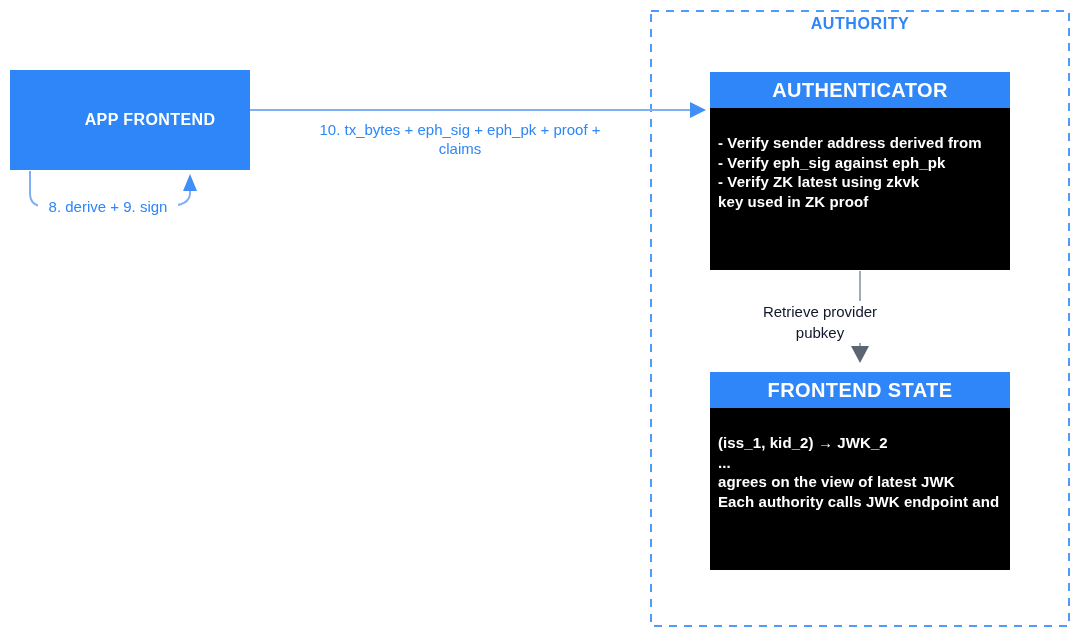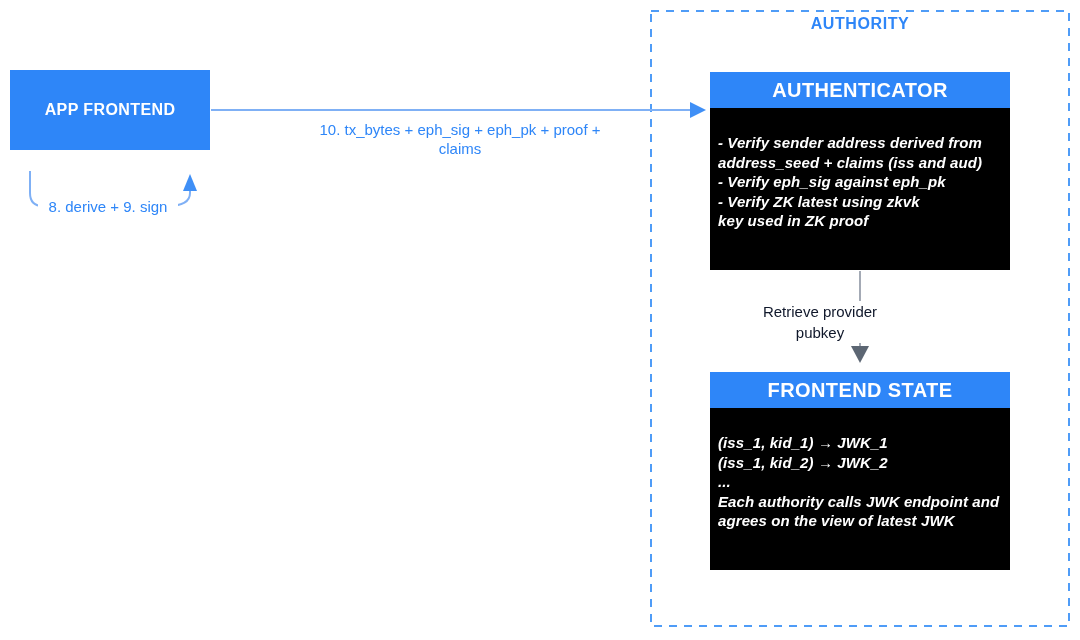--- a/index.html
+++ b/index.html
@@ -18,21 +18,21 @@
     background: #2e86f8;
     color: #ffffff;
     display: flex;
     align-items: center;
     justify-content: center;
     font-weight: 600;
     font-size: 16px;
     letter-spacing: 0.4px;
     z-index: 2;
   }
-  .app-frontend { left: 10px; top: 70px; width: 200px; height: 80px; }
+  .app-frontend { left: 10px; top: 70px; width: 200px; height: 100px; padding-left: 40px; }
 
   .group-label {
     left: 650px; top: 15px; width: 420px;
     text-align: center;
     color: #2e86f8;
     font-size: 16px;
     font-weight: 700;
     letter-spacing: 0.6px;
     z-index: 2;
   }
@@ -55,21 +55,21 @@
     box-sizing: border-box;
     padding: 25px 8px 0 8px;
     font-size: 15px;
     font-weight: 600;
     line-height: 19.5px;
     letter-spacing: 0.1px;
     z-index: 2;
   }
   .auth-body  { top: 108px; }
   .state-body { top: 408px; }
-  .panel-line { white-space: nowrap; font-style: italic; }
+  .panel-line { white-space: nowrap; }
 
   .edge-label {
     color: #2e86f8;
     font-size: 15px;
     text-align: center;
     background: #ffffff;
     line-height: 19px;
     z-index: 3;
   }
   .tx-label   { left: 298px; top: 92px;  width: 324px; margin-top: 28px; }
@@ -106,35 +106,33 @@
     <div>claims</div>
   </div>
 
   <div class="abs edge-label loop-label">8. derive + 9. sign</div>
 
   <div class="abs panel-header auth-header">
     <span>AUTHENTICATOR</span>
   </div>
   <div class="abs panel-body auth-body">
     <div class="panel-line">- Verify sender address derived from</div>
-    <div class="panel-line">address_seed + claims (iss and aud)</div>
     <div class="panel-line">- Verify eph_sig against eph_pk</div>
     <div class="panel-line">- Verify ZK latest using zkvk</div>
     <div class="panel-line">key used in ZK proof</div>
   </div>
 
   <div class="abs edge-label retrieve-label">
     <div>Retrieve provider</div>
     <div>pubkey</div>
   </div>
 
   <div class="abs panel-header state-header">
     <span>FRONTEND STATE</span>
   </div>
   <div class="abs panel-body state-body">
-    <div class="panel-line">(iss_1, kid_1) → JWK_1</div>
     <div class="panel-line">(iss_1, kid_2) → JWK_2</div>
     <div class="panel-line">...</div>
+    <div class="panel-line">agrees on the view of latest JWK</div>
     <div class="panel-line">Each authority calls JWK endpoint and</div>
-    <div class="panel-line">agrees on the view of latest JWK</div>
   </div>
 
 </div>
 
 </body></html>

